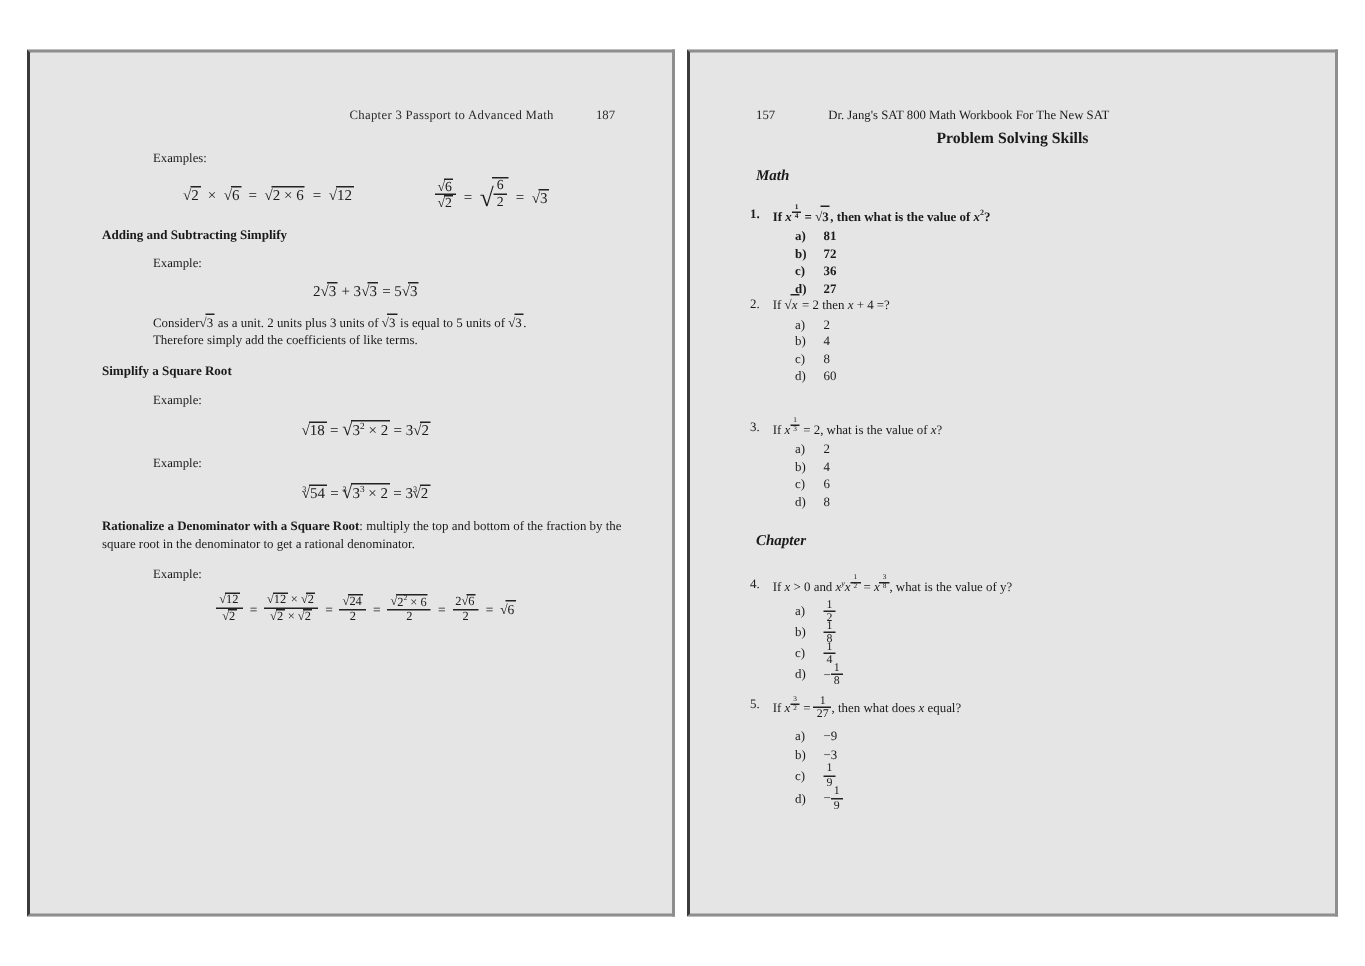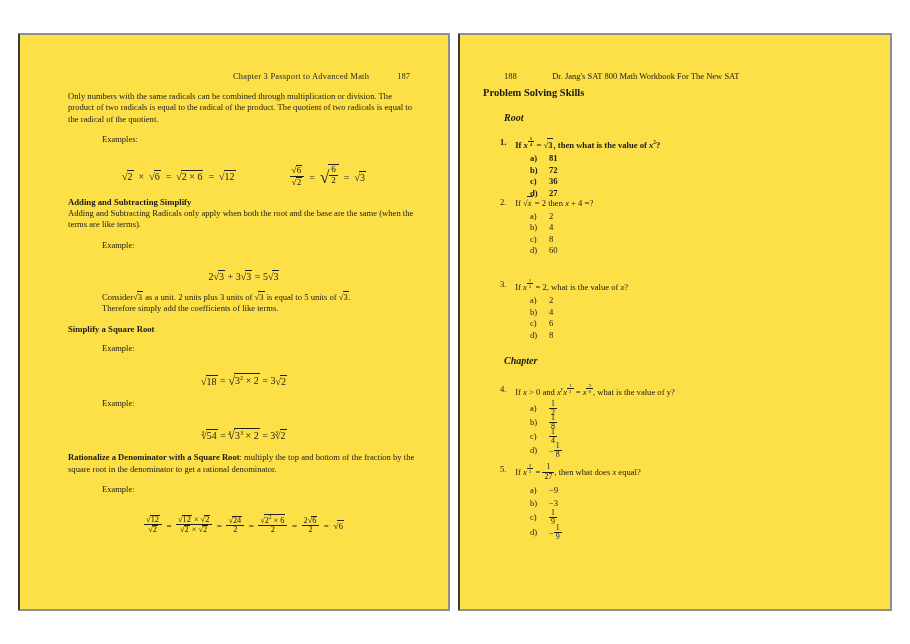--- a/index.html
+++ b/index.html
@@ -1,52 +1,52 @@
 <!DOCTYPE html>
 <html><head>
 <meta charset="utf-8">
 <style>
   html,body{margin:0;padding:0;background:#ffffff;}
   body{width:910px;height:644px;font-family:"Liberation Serif",serif;color:#1a1a1a;overflow:hidden;}
   .spread{position:relative;width:910px;height:644px;}
-  .page{position:absolute;top:33px;height:578px;background:#fde047;
+  .page{position:absolute;top:33px;height:578px;background:#e5e5e5;
         border-top:2px solid #8e8e8e;border-right:2px solid #8e8e8e;border-bottom:2px solid #8e8e8e;
         border-left:2px solid #3a3a3a;box-sizing:border-box;}
   .page-left{left:18px;width:432px;}
   .page-right{left:458px;width:434px;}
 
   .pg-head{font-size:8.5px;color:#2a2a2a;}
   .hd-left{position:absolute;left:0;right:38px;top:36px;text-align:right;}
   .hd-left .chap{letter-spacing:.2px;}
   .hd-left .pno{display:inline-block;margin-left:26px;}
   .body-col{position:absolute;left:48px;right:28px;top:56px;}
 
   p.para{font-size:8.6px;line-height:11.4px;margin:0 0 9px 0;text-align:left;}
   .sec-head{font-size:8.7px;font-weight:bold;margin:0 0 1px 0;}
   .ex-label{font-size:8.5px;margin:9px 0 5px 34px;}
-  .eq-row{text-align:center;font-size:10px;margin:20px 0 9px 0;}
+  .eq-row{text-align:center;font-size:10px;margin:8px 0 9px 0;}
   .eq-row.two{display:flex;justify-content:center;gap:54px;align-items:center;}
   .indent{margin-left:34px;font-size:8.6px;line-height:11.4px;}
 
   
   .mi{font-style:italic;}
   .frac{display:inline-block;vertical-align:-0.42em;text-align:center;font-size:.92em;line-height:1.05;}
   .frac .num{display:block;padding:0 2px;border-bottom:1px solid #222;}
   .frac .den{display:block;padding:0 2px;}
   .sup{font-size:.62em;vertical-align:super;}
   .sup .frac{vertical-align:-0.35em;}
   .rad{display:inline-block;white-space:nowrap;}
   .rad>.sign{display:inline-block;}
   .rad>.arg{display:inline-block;border-top:1px solid #222;padding:0 1px 0 1px;margin-left:-1px;}
   .idx{font-size:.55em;vertical-align:0.75em;margin-right:-3px;}
 
   
   .hd-right{position:absolute;left:44px;top:36px;font-size:8.5px;}
   .hd-right .rpno{display:inline-block;width:46px;}
-  .title-ctr{position:absolute;left:0;right:0;top:52px;font-size:10.5px;font-weight:bold;padding-left:23px;}
+  .title-ctr{position:absolute;left:0;right:0;top:52px;text-align:center;font-size:10.5px;font-weight:bold;}
   .level{position:absolute;left:44px;font-style:italic;font-weight:bold;font-size:10px;}
   .qwrap{position:absolute;left:40px;width:250px;font-size:8.6px;line-height:12px;}
   .qnum{display:inline-block;width:13px;vertical-align:top;}
   .qtext{display:inline-block;width:228px;vertical-align:top;}
   .opts{margin:1px 0 0 30px;}
   .opt{display:flex;align-items:center;gap:7px;height:11.5px;}
   .opt .lbl{width:12px;}
 </style>
 </head>
 <body>
@@ -55,21 +55,20 @@
 
   <div class="page page-left">
 
     <div class="hd-left pg-head">
       <span class="chap">Chapter 3   Passport to Advanced Math</span>
       <span class="pno">187</span>
     </div>
 
     <div class="body-col">
 
-      <p class="para">Only numbers with the same radicals can be combined through multiplication or division. The product of two radicals is equal to the radical of the product. The quotient of two radicals is equal to the radical of the quotient.</p>
 
       <div class="ex-label">Examples:</div>
 
       <div class="eq-row two">
         <span>
           <span class="rad"><span class="sign">√</span><span class="arg">2</span></span>
           &nbsp;×&nbsp;
           <span class="rad"><span class="sign">√</span><span class="arg">6</span></span>
           &nbsp;=&nbsp;
           <span class="rad"><span class="sign">√</span><span class="arg">2 × 6</span></span>
@@ -82,21 +81,20 @@
             <span class="den"><span class="rad"><span class="sign">√</span><span class="arg">2</span></span></span>
           </span>
           &nbsp;=&nbsp;
           <span class="rad"><span class="sign" style="font-size:1.7em;vertical-align:-0.12em;">√</span><span class="arg" style="vertical-align:0.18em;"><span class="frac"><span class="num">6</span><span class="den">2</span></span></span></span>
           &nbsp;=&nbsp;
           <span class="rad"><span class="sign">√</span><span class="arg">3</span></span>
         </span>
       </div>
 
       <div class="sec-head">Adding and Subtracting Simplify</div>
-      <p class="para">Adding and Subtracting Radicals only apply when both the root and the base are the same (when the terms are like terms).</p>
 
       <div class="ex-label">Example:</div>
       <div class="eq-row">
         2<span class="rad"><span class="sign">√</span><span class="arg">3</span></span>
         + 3<span class="rad"><span class="sign">√</span><span class="arg">3</span></span>
         = 5<span class="rad"><span class="sign">√</span><span class="arg">3</span></span>
       </div>
 
       <div class="indent">
         <span>Consider</span><span class="rad"><span class="sign">√</span><span class="arg">3</span></span>
@@ -161,27 +159,27 @@
         &nbsp;=&nbsp;
         <span class="rad"><span class="sign">√</span><span class="arg">6</span></span>
       </div>
 
     </div>
   </div>
 
   <div class="page page-right">
 
     <div class="hd-right">
-      <span class="rpno">188</span>
+      <span class="rpno">157</span>
       <span>Dr. Jang's SAT 800 Math Workbook For The New SAT</span>
     </div>
 
     <div class="title-ctr">Problem Solving Skills</div>
 
-    <div class="level" style="top:77px;">Root</div>
+    <div class="level" style="top:77px;">Math</div>
 
     <div class="qwrap" style="top:101px;font-weight:bold;">
       <span class="qnum">1.</span>
       <span class="qtext">If <span class="mi">x</span><span class="sup"><span class="frac"><span class="num">1</span><span class="den">4</span></span></span> = <span class="rad"><span class="sign">√</span><span class="arg">3</span></span>, then what is the value of <span class="mi">x</span><span class="sup">2</span>?</span>
       <div class="opts">
         <div class="opt">
             <span class="lbl">a)</span>
             <span>81</span>
           </div>
         <div class="opt">

